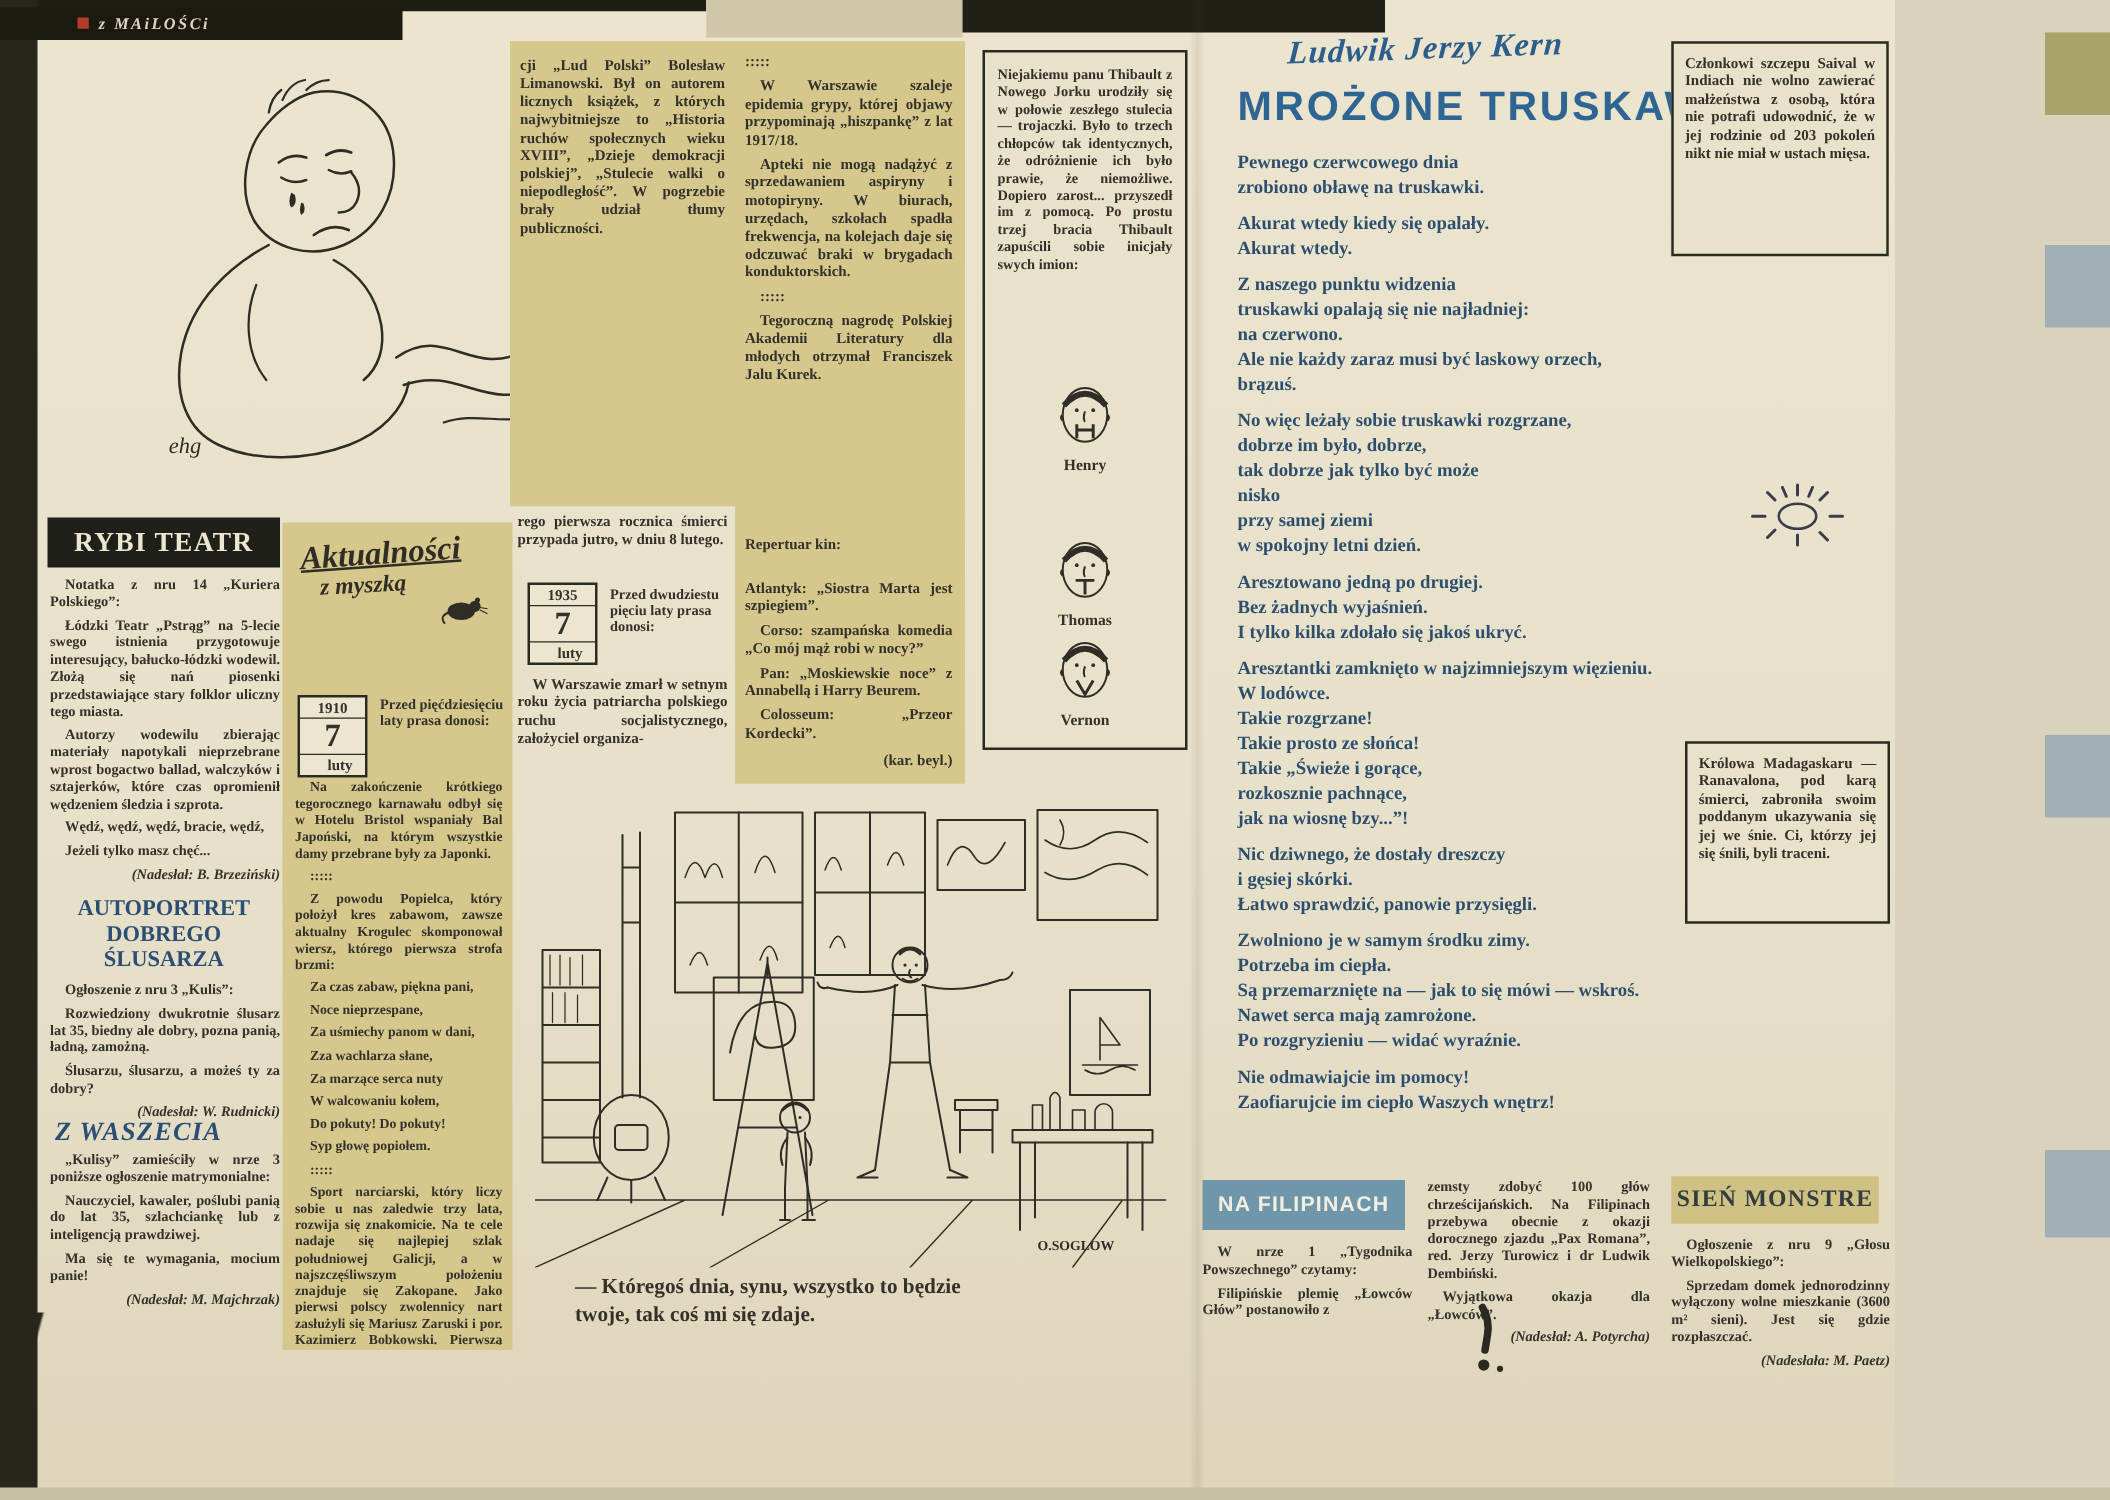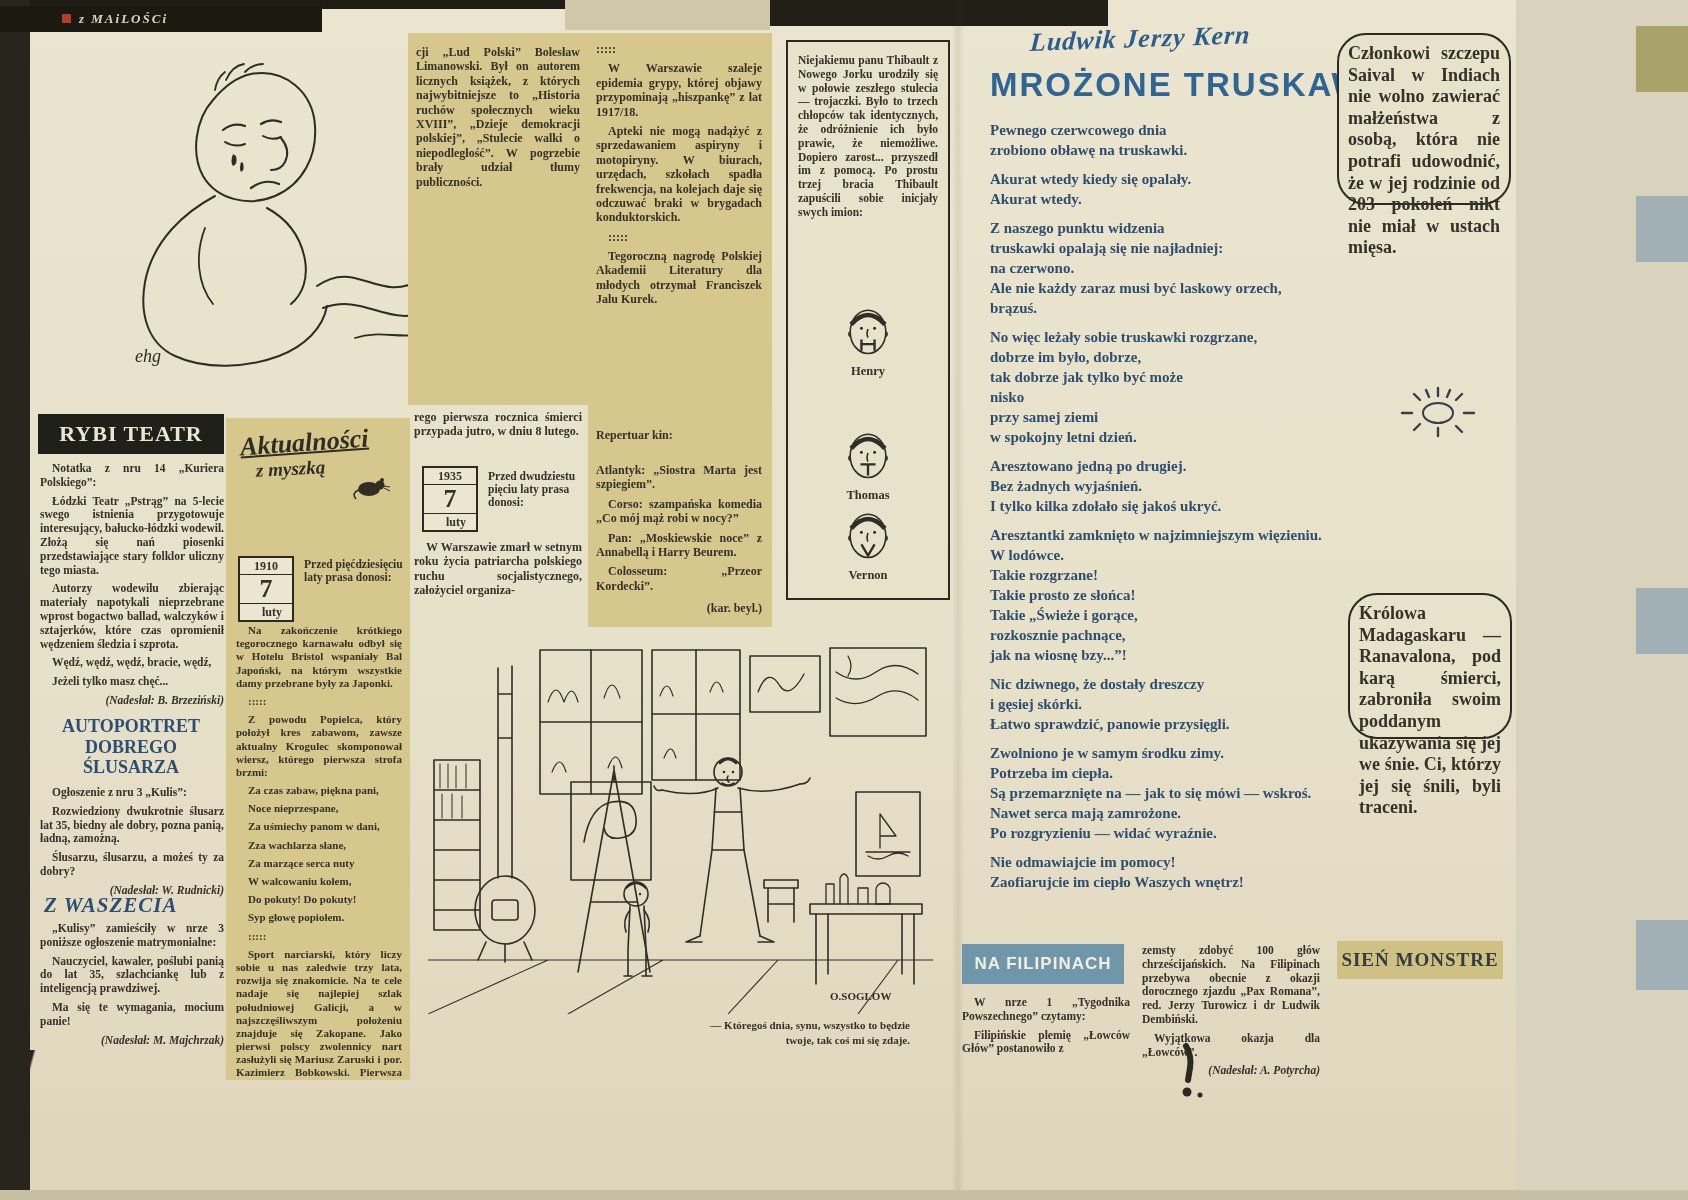--- a/index.html
+++ b/index.html
@@ -26,21 +26,21 @@
 
   
   .article { font-weight:700; text-align:justify; }
   .article p { margin:0 0 5px; text-indent:12px; line-height:1.2; }
   .article p:empty { height:4px; margin:0; }
   .no-indent p:first-child { text-indent:0; }
   .credit p:last-child { text-align:right; font-style:italic; }
   .fs11  { font-size:11px; }
   .fs115 { font-size:11.5px; }
   .fs12  { font-size:12px; }
-  .fs125 { font-size:18px;border-radius:29px; }
+  .fs125 { font-size:12px; }
 
   .rybi-box { background:#20201a; color:#ece6d0; text-align:center;
     font-size:22px; font-weight:700; letter-spacing:1px; line-height:40px; }
   .sec-title { color:#2d4e74; font-weight:700; text-align:center; white-space:pre-line; }
   .waszecia { color:#2d4e74; font-weight:700; font-style:italic; font-size:21px; letter-spacing:1px; }
 
   .script1 { font-style:italic; font-weight:700; font-size:26px; color:#2f2d24;
     text-decoration:underline 2px; transform:rotate(-4deg); display:inline-block; }
   .script2 { font-style:italic; font-weight:700; font-size:19px; color:#2f2d24;
     transform:rotate(-3deg); display:inline-block; }
@@ -60,21 +60,21 @@
   .poem { font-size:15px; font-weight:700; color:#2e4e6e; }
   .poem p { margin:0; line-height:20px; }
   .poem p:empty { height:9px; }
 
   .filip-hdr { background:#6f97a9; color:#f2efe2; text-align:center;
     font-family:"Liberation Sans", sans-serif; font-weight:700; font-size:17px;
     letter-spacing:1px; line-height:40px; }
   .sien-hdr { background:#cfc183; color:#333d3f; text-align:center;
     font-weight:700; font-size:19px; letter-spacing:1px; line-height:38px; }
 
-  .caption { font-weight:700; font-size:11px; text-align:right; white-space:pre-line; line-height:1.35; }
+  .caption { font-weight:700; font-size:17px; text-align:left; white-space:pre-line; line-height:1.35; }
   .lip-caption { font-weight:700; font-style:italic; font-size:12px; }
   .face-label { font-weight:700; font-size:12.5px; text-align:center; }
   .kin-head { font-weight:700; }
   .masthead { background:#1c1a10; color:#ddd7c2; font-style:italic; font-weight:700;
     font-size:13px; letter-spacing:2px; line-height:26px; padding-left:62px; }
   .fleck { display:inline-block; width:9px; height:9px; background:#b43c2c; margin-right:8px; }
 </style>
 </head>
 <body>
 
@@ -381,20 +381,25 @@
       <p>W nrze 1 „Tygodnika Powszechnego” czytamy:</p>
       <p>Filipińskie plemię „Łowców Głów” postanowiło z</p>
     </div>
   <div class="abs article fs115 no-indent credit" style="left:1142px;top:944px;width:178px;">
       <p>zemsty zdobyć 100 głów chrześcijańskich. Na Filipinach przebywa obecnie z okazji dorocznego zjazdu „Pax Romana”, red. Jerzy Turowicz i dr Ludwik Dembiński.</p>
       <p>Wyjątkowa okazja dla „Łowców”.</p>
       <p>(Nadesłał: A. Potyrcha)</p>
     </div>
 
   <div class="abs sien-hdr" style="left:1337px;top:941px;width:166px;height:38px;">SIEŃ MONSTRE</div>
+  <div class="abs article fs115 credit" style="left:1337px;top:990px;width:175px;">
+      <p>Ogłoszenie z nru 9 „Głosu Wielkopolskiego”:</p>
+      <p>Sprzedam domek jednorodzinny wyłączony wolne mieszkanie (3600 m² sieni). Jest się gdzie rozpłaszczać.</p>
+      <p>(Nadesłała: M. Paetz)</p>
+    </div>
 
   <svg class="abs" style="left:1172px;top:1040px;" width="36" height="62" viewBox="0 0 36 62">
     <path d="M14 6 q6 10 4 22 l-2 12" stroke="#2b2a22" stroke-width="6" fill="none" stroke-linecap="round"></path>
     <circle cx="15" cy="52" r="4.5" fill="#2b2a22"></circle>
     <circle cx="28" cy="55" r="2.5" fill="#2b2a22"></circle>
   </svg>
 
 </div>
 
 </body></html>

